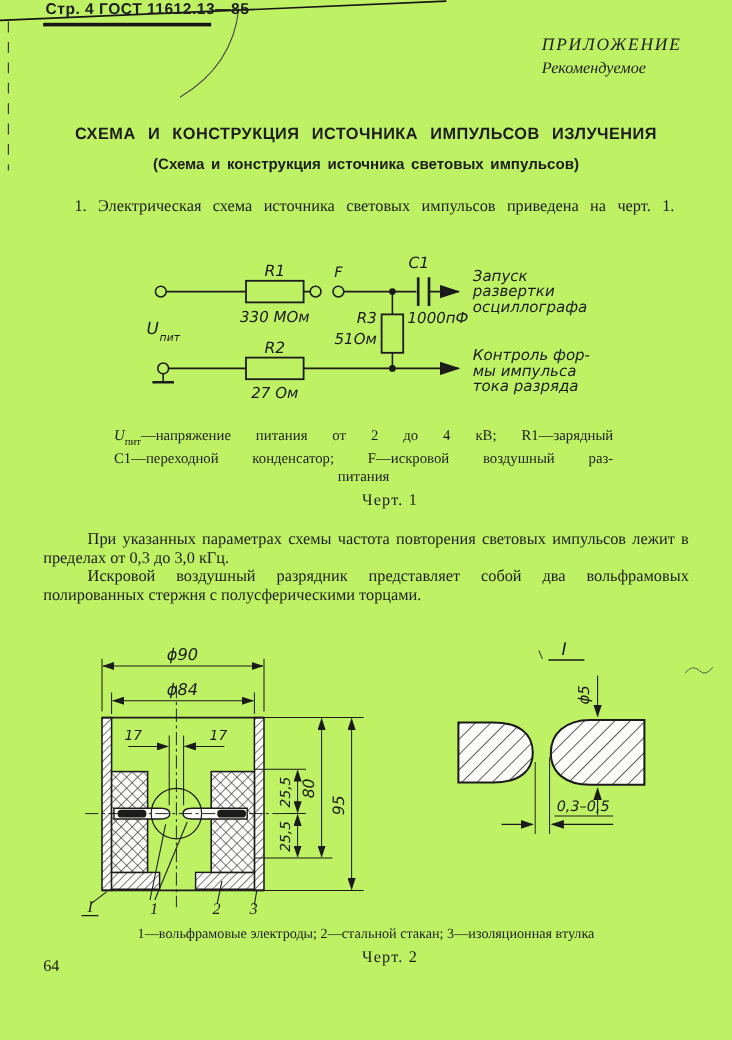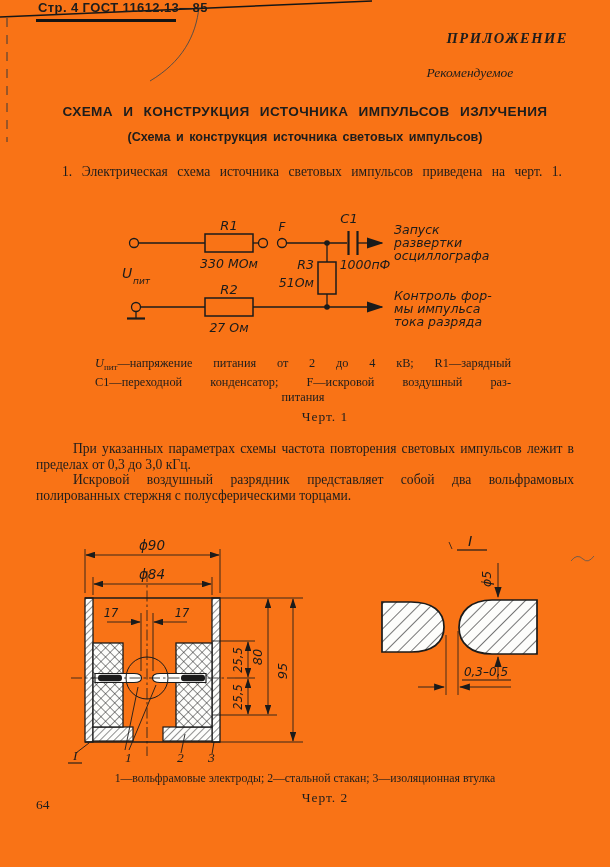--- a/index.html
+++ b/index.html
@@ -1,30 +1,30 @@
 <!DOCTYPE html>
 <html><head>
 <meta charset="utf-8">
 <style>
   html,body{margin:0;padding:0;background:#e8e8e6;}
   .page{
     position:relative;width:610px;height:867px;margin:0 auto;
-    background:#f97316;color:#1d1d1d;overflow:hidden;
+    background:#bef264;color:#1d1d1d;overflow:hidden;
     font-family:"Liberation Serif",serif;
   }
   .artifacts{position:absolute;left:0;top:0;z-index:0;pointer-events:none;}
   .hdr{
     position:absolute;left:38px;top:0px;z-index:1;
     font-family:"Liberation Sans",sans-serif;font-weight:bold;
     font-size:13px;letter-spacing:.4px;white-space:nowrap;
   }
   .hdr-rule{position:absolute;left:36px;top:19px;width:140px;height:2.6px;background:#141414;z-index:1;}
   .annex{position:absolute;right:42px;top:30px;text-align:left;z-index:1;font-style:italic;}
-  .annex-title{font-size:14.5px;letter-spacing:1.5px;font-weight:700;margin-left:20px;}
-  .annex-sub{font-size:13.5px;margin-top:18px;}
+  .annex-title{font-size:14.5px;letter-spacing:1.5px;font-weight:400;}
+  .annex-sub{font-size:13.5px;margin-top:2px;}
   .title{
     position:absolute;left:0;top:104px;width:100%;margin:0;text-align:center;
     font-family:"Liberation Sans",sans-serif;font-weight:bold;font-size:13.6px;
     letter-spacing:.4px;word-spacing:6px;z-index:1;
   }
   .subtitle{
     position:absolute;left:0;top:130px;width:100%;margin:0;text-align:center;
     font-family:"Liberation Sans",sans-serif;font-weight:bold;font-size:12.6px;
     word-spacing:2px;z-index:1;
   }

